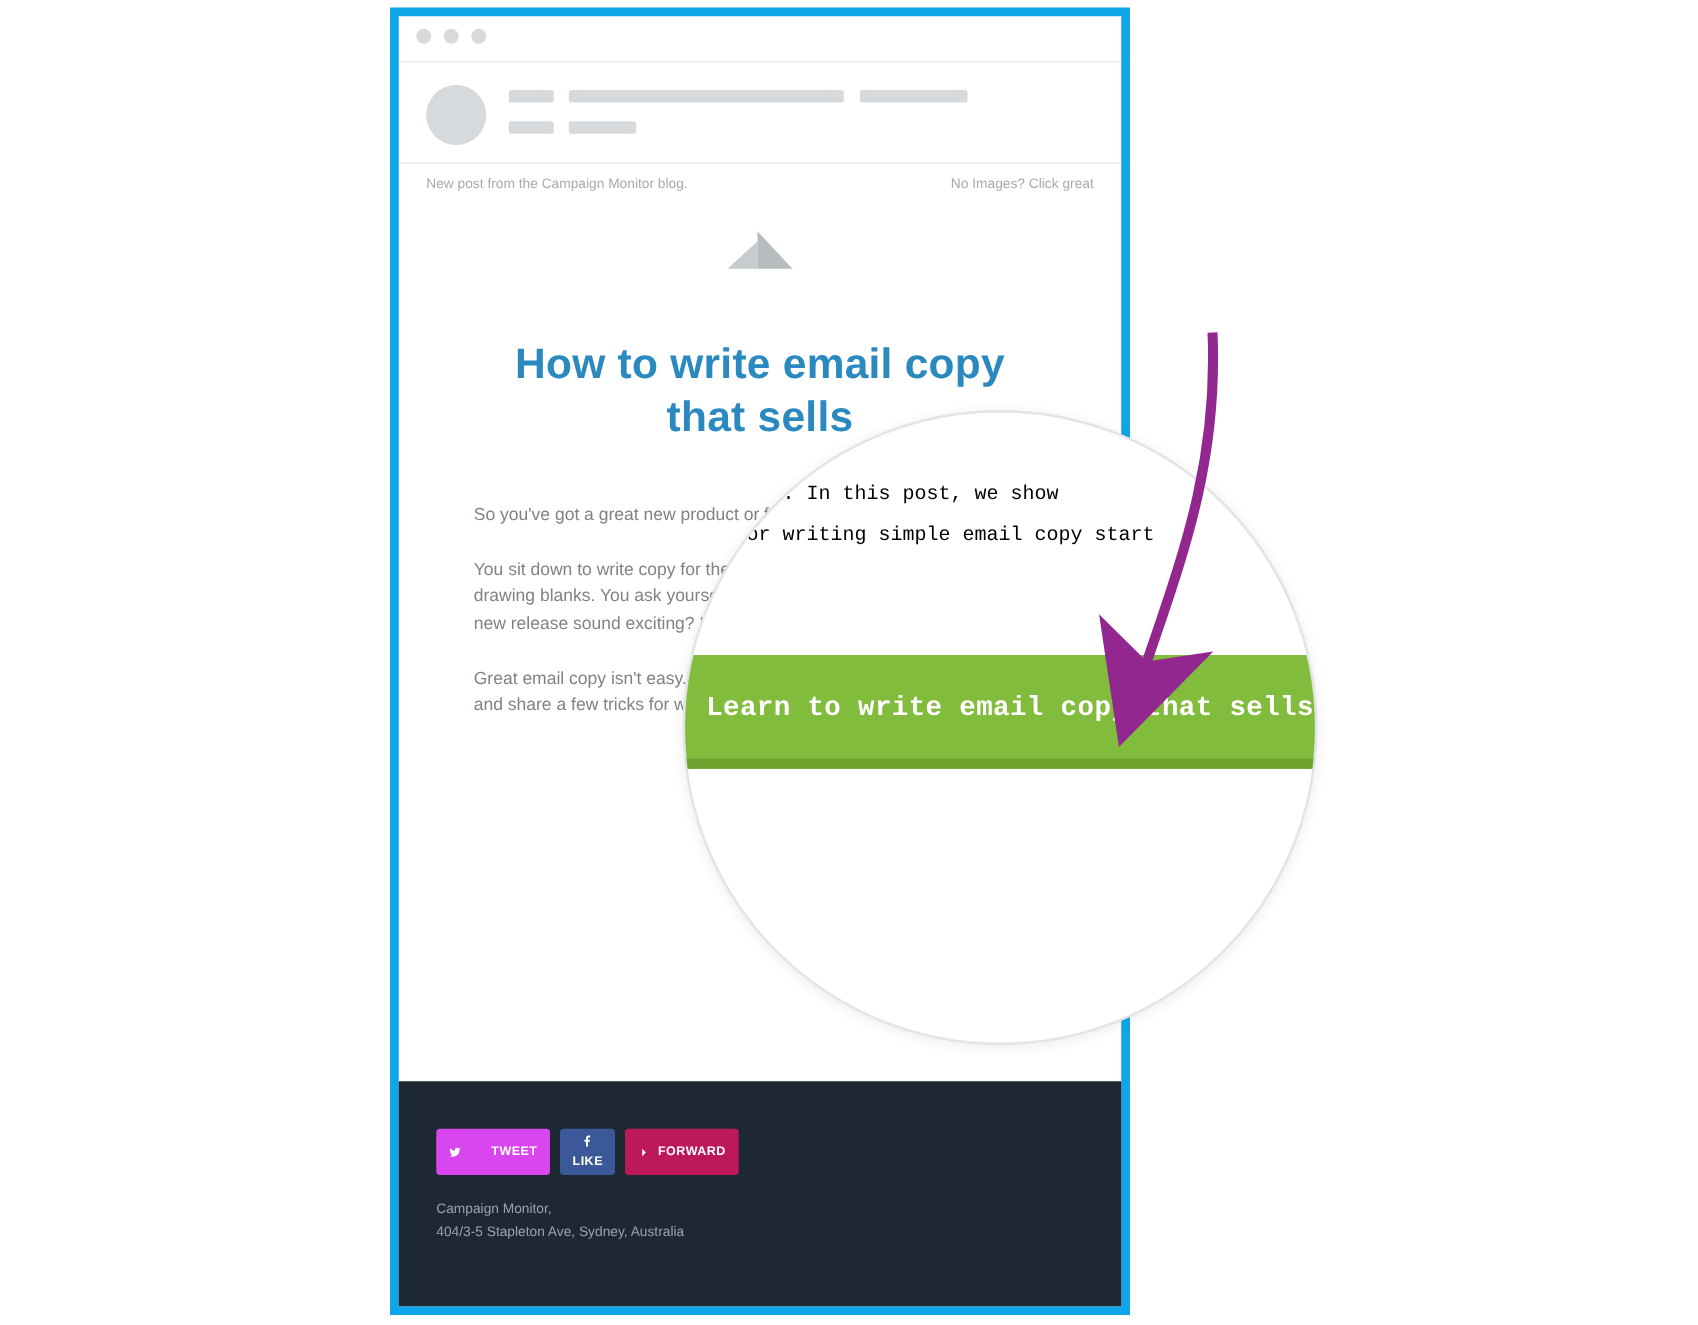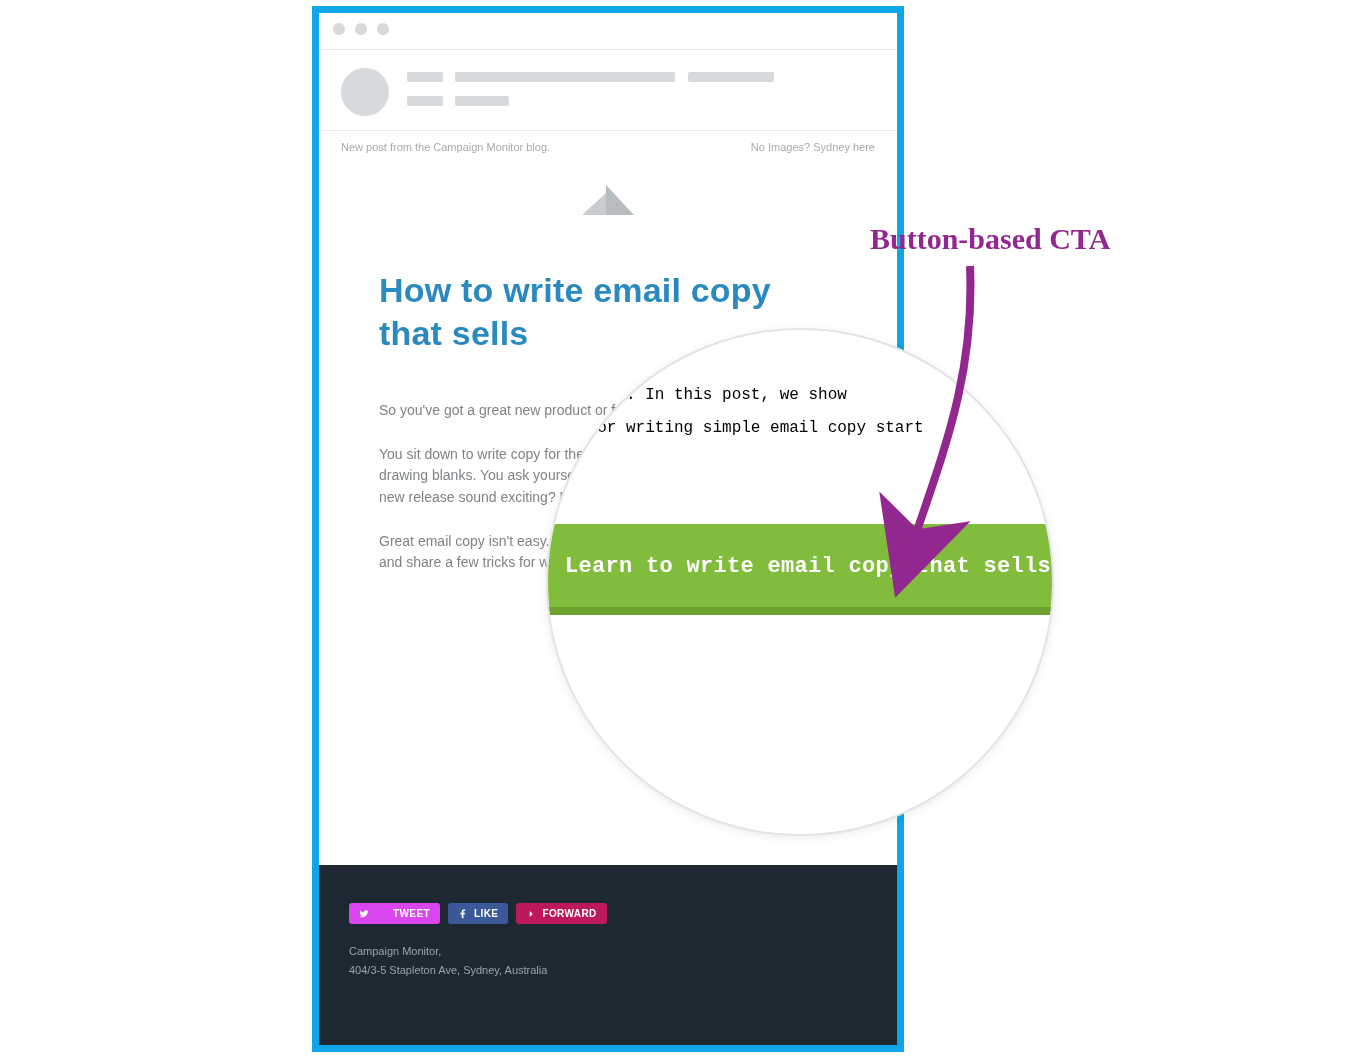--- a/index.html
+++ b/index.html
@@ -89,21 +89,21 @@
   .logo::after {
     right: 0;
     border-width: 0 28px 30px 0;
     border-color: transparent transparent #b7bdbf transparent;
   }
 
   .body-area {
     padding: 40px 60px 0 60px;
   }
   h1.headline {
-    text-align: left;
+    text-align: center;
     color: #2a8abf;
     font-weight: 600;
     font-size: 34px;
     line-height: 1.25;
     margin: 0 0 46px 0;
     letter-spacing: 0.2px;
   }
   .para {
     color: #7f8386;
     font-size: 14px;
@@ -141,21 +141,21 @@
     gap: 6px;
     font-size: 10px;
     font-weight: 700;
     color: #fff;
     padding: 5px 10px;
     border-radius: 3px;
     letter-spacing: 0.4px;
   }
   .pill .picon { width: 10px; height: 10px; }
   .pill-tweet   { background: #d946ef; gap: 24px; }
-  .pill-like    { background: #3b5998; }
+  .pill-like    { background: #3b5998; flex-direction: column; }
   .pill-forward { background: #be185d; }
   .addr { font-size: 11px; line-height: 1.7; color: #9aa2aa; }
 
   
   .lens {
     position: absolute;
     left: 546px;
     top: 328px;
     width: 504px;
     height: 504px;
@@ -236,21 +236,21 @@
         </div>
         <div>
           <span class="linebar lb4"></span>
           <span class="linebar lb5"></span>
         </div>
       </div>
     </div>
 
     <div class="prehead">
       <span>New post from the Campaign Monitor blog.</span>
-      <span>No Images? Sydney here</span>
+      <span>No Images? Click great</span>
     </div>
 
     <div class="logo-row">
       <span class="logo"></span>
     </div>
 
     <div class="body-area">
       <h1 class="headline">How to write email copy that sells</h1>
 
       <p class="para">So you've got a great new product or feature that's just about to launch.</p>
@@ -292,21 +292,20 @@
   <div class="lens">
     <div class="lens-inner">
       <div class="lens-text">
         <p>…easy. In this post, we show</p>
         <p>…for writing simple email copy start</p>
       </div>
       <div class="cta-big">Learn to write email copy that sells</div>
     </div>
   </div>
 
-  <div class="annot-label">Button-based CTA</div>
   <svg class="arrow-svg" width="140" height="310">
     <defs>
       <marker id="ahead" markerWidth="14" markerHeight="14" refX="6" refY="6" orient="auto">
         <path d="M0,0 L12,6 L0,12 L3,6 z" fill="#92278f"></path>
       </marker>
     </defs>
     <path d="M90,6 C95,120 60,200 30,292" stroke="#92278f" stroke-width="8" fill="none" marker-end="url(#ahead)"></path>
   </svg>
 
 </div>

